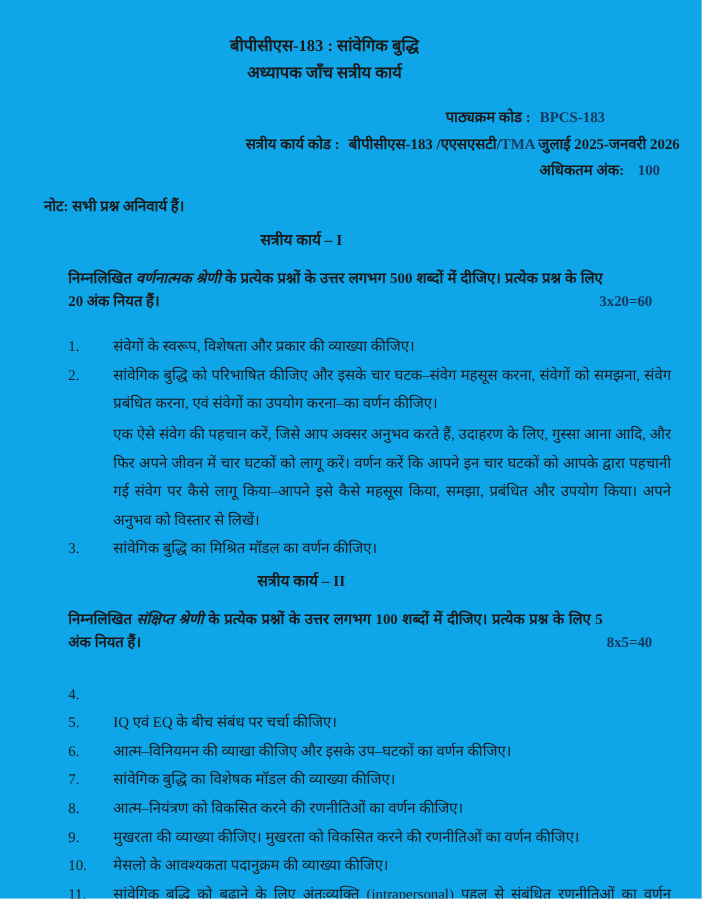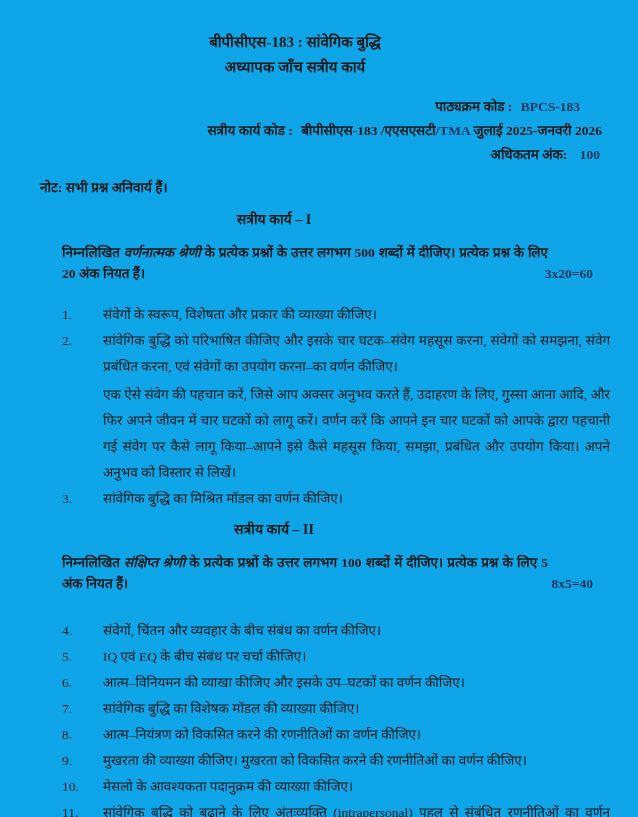--- a/index.html
+++ b/index.html
@@ -30,22 +30,22 @@
     font-size: 15px;
     line-height: 25px;
   }
   
   .hdr-line {
     text-align: right;
     font-weight: bold;
     font-size: 13.5px;
     line-height: 22px;
   }
-  .hdr-course   { margin-top: 16px; padding-right: 58px; }
-  .hdr-assign   { margin-top: 2px;  padding-right: 36px; text-align: right; }
+  .hdr-course   { margin-top: 16px; padding-right: 88px; }
+  .hdr-assign   { margin-top: 2px;  padding-right: 20px; text-align: right; }
   .hdr-marks    { margin-top: 2px;  padding-right: 38px; }
   .gap-left-sm  { margin-left: 5px; }
   .gap-left-md  { margin-left: 9px; }
   .note-line {
     margin-top: 12px;
     padding-left: 40px;
     font-weight: bold;
     font-size: 13.5px;
   }
   .section-heading {
@@ -151,23 +151,20 @@
   <div class="section-heading sec2-gap">सत्रीय कार्य – II</div>
 
   <div class="instruction">
     <span>निम्नलिखित </span><span class="instr-italic">संक्षिप्त श्रेणी</span><span> के प्रत्येक प्रश्नों के उत्तर लगभग 100 शब्दों में दीजिए। प्रत्येक प्रश्न के लिए 5 अंक नियत हैं।</span>
     <span class="marks blue">8x5=40</span>
   </div>
 
   <div class="q-list q-list-2">
     <div class="q-row">
       <div class="q-num">4.</div>
-      <div class="q-content">
-        <p class="q-text">संवेगों, चिंतन और व्यवहार के बीच संबंध का वर्णन कीजिए।</p>
-      </div>
     </div>
     <div class="q-row">
       <div class="q-num">5.</div>
       <div class="q-content">
         <p class="q-text">IQ एवं EQ के बीच संबंध पर चर्चा कीजिए।</p>
       </div>
     </div>
     <div class="q-row">
       <div class="q-num">6.</div>
       <div class="q-content">

